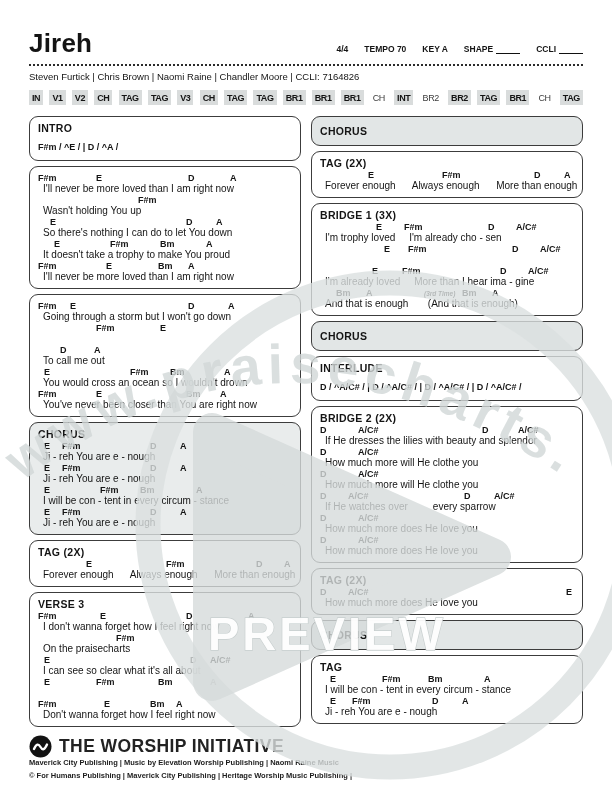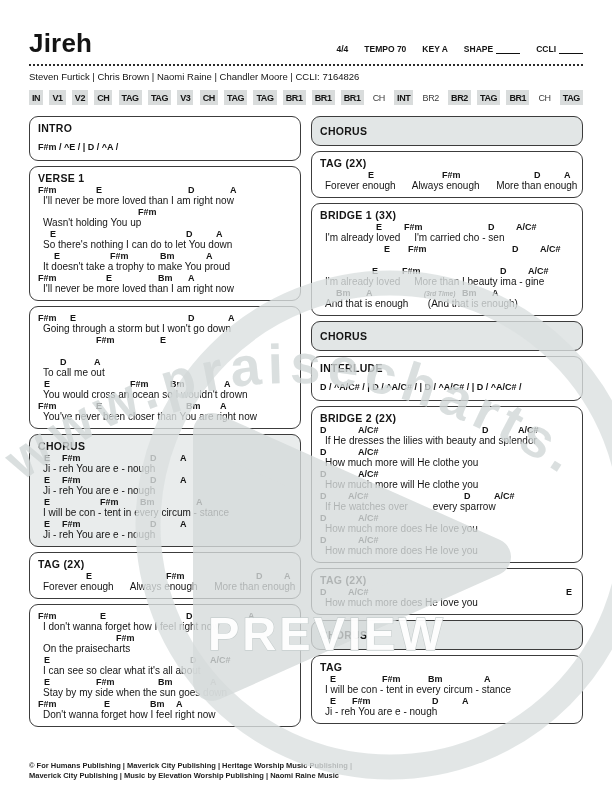--- a/index.html
+++ b/index.html
@@ -84,21 +84,20 @@
       <span class="seq">TAG</span>
     </div>
 
   <div class="cols">
     <div class="col">
         <section class="box">
           <div class="stitle">INTRO</div>
           <div class="line chordonly"><span class="chordtext">F#m / ^E / | D / ^A /</span></div>
         </section>
         <section class="box">
-          <div class="stitle">VERSE 1</div>
           <div class="line">
             <span class="chord" style="left: 0px;">F#m</span>
             <span class="chord" style="left: 58px;">E</span>
             <span class="chord" style="left: 150px;">D</span>
             <span class="chord" style="left: 192px;">A</span>
             <div class="lyric">I'll never be more loved than I am right now</div>
           </div>
           <div class="line">
             <span class="chord" style="left: 100px;">F#m</span>
             <div class="lyric">Wasn't holding You up</div>
@@ -191,20 +190,21 @@
           <div class="stitle">TAG (2X)</div>
           <div class="line">
             <span class="chord" style="left: 48px;">E</span>
             <span class="chord" style="left: 128px;">F#m</span>
             <span class="chord" style="left: 218px;">D</span>
             <span class="chord" style="left: 246px;">A</span>
             <div class="lyric">Forever enough      Always enough      More than enough</div>
           </div>
         </section>
         <section class="box">
+          <div class="stitle">VERSE 3</div>
           <div class="line">
             <span class="chord" style="left: 0px;">F#m</span>
             <span class="chord" style="left: 62px;">E</span>
             <span class="chord" style="left: 148px;">D</span>
             <span class="chord" style="left: 210px;">A</span>
             <div class="lyric">I don't wanna forget how I feel right now</div>
           </div>
           <div class="line">
             <span class="chord" style="left: 78px;">F#m</span>
             <div class="lyric">On the praisecharts</div>
@@ -213,21 +213,20 @@
             <span class="chord" style="left: 6px;">E</span>
             <span class="chord" style="left: 152px;">D</span>
             <span class="chord" style="left: 172px;">A/C#</span>
             <div class="lyric">I can see so clear what it's all about</div>
           </div>
           <div class="line">
             <span class="chord" style="left: 6px;">E</span>
             <span class="chord" style="left: 58px;">F#m</span>
             <span class="chord" style="left: 120px;">Bm</span>
             <span class="chord" style="left: 172px;">A</span>
-            <div class="lyric">Stay by my side when the sun goes down</div>
           </div>
           <div class="line">
             <span class="chord" style="left: 0px;">F#m</span>
             <span class="chord" style="left: 66px;">E</span>
             <span class="chord" style="left: 112px;">Bm</span>
             <span class="chord" style="left: 138px;">A</span>
             <div class="lyric">Don't wanna forget how I feel right now</div>
           </div>
         </section>
       </div>
@@ -245,34 +244,34 @@
             <div class="lyric">Forever enough      Always enough      More than enough</div>
           </div>
         </section>
         <section class="box">
           <div class="stitle">BRIDGE 1 (3X)</div>
           <div class="line">
             <span class="chord" style="left: 56px;">E</span>
             <span class="chord" style="left: 84px;">F#m</span>
             <span class="chord" style="left: 168px;">D</span>
             <span class="chord" style="left: 196px;">A/C#</span>
-            <div class="lyric">I'm already loved     I'm carried cho - sen</div>
+            <div class="lyric">I'm trophy loved     I'm already cho - sen</div>
           </div>
           <div class="line">
             <span class="chord" style="left: 64px;">E</span>
             <span class="chord" style="left: 88px;">F#m</span>
             <span class="chord" style="left: 192px;">D</span>
             <span class="chord" style="left: 220px;">A/C#</span>
           </div>
           <div class="line">
             <span class="chord" style="left: 52px;">E</span>
             <span class="chord" style="left: 82px;">F#m</span>
             <span class="chord" style="left: 180px;">D</span>
             <span class="chord" style="left: 208px;">A/C#</span>
-            <div class="lyric">I'm already loved     More than I beauty ima - gine</div>
+            <div class="lyric">I'm already loved     More than I hear ima - gine</div>
           </div>
           <div class="line">
             <span class="chord" style="left: 16px;">Bm</span>
             <span class="chord" style="left: 46px;">A</span>
             <span class="chord small" style="left: 104px;">(3rd Time)</span>
             <span class="chord" style="left: 142px;">Bm</span>
             <span class="chord" style="left: 172px;">A</span>
             <div class="lyric">And that is enough       (And that is enough)</div>
           </div>
         </section>
@@ -348,22 +347,29 @@
             <span class="chord" style="left: 142px;">A</span>
             <div class="lyric">Ji - reh You are e - nough</div>
           </div>
         </section>
       </div>
   </div>
 
 </div>
 
 <div class="footer">
+  <div class="brandrow">
+    <svg width="23" height="23" viewBox="0 0 23 23" aria-hidden="true">
+      <circle cx="11.5" cy="11.5" r="11" fill="#121212"></circle>
+      <path d="M5 14 C7.5 8.5 9.5 8.5 11.5 12 C13.5 15.5 15.5 15 18 9.5" stroke="#fff" stroke-width="2.4" fill="none" stroke-linecap="round"></path>
+    </svg>
+    <span class="brand">THE WORSHIP INITIATIVE</span>
+  </div>
+  <div class="copy" style="margin-top:0;">Maverick City Publishing | Music by Elevation Worship Publishing | Naomi Raine Music</div>
   <div class="copy">© For Humans Publishing | Maverick City Publishing | Heritage Worship Music Publishing |</div>
-  <div class="copy" style="margin-top:0;">Maverick City Publishing | Music by Elevation Worship Publishing | Naomi Raine Music</div>
 </div>
 
 <svg class="wm" width="612" height="792" viewBox="0 0 612 792" aria-hidden="true">
   <circle cx="390" cy="525" r="242" fill="none" stroke="#dbe0e0" stroke-width="25" opacity="0.8"></circle>
   <polygon points="212,432 212,682 492,557" fill="#d6dbdb" stroke="#d6dbdb" stroke-width="38" stroke-linejoin="round" opacity="0.8"></polygon>
   <path id="wmarc" d="M 22 482 Q 285 282 578 486" fill="none"></path>
   <text font-size="55" font-weight="bold" letter-spacing="6" fill="#d2d8d8" opacity="0.8">
     <textPath href="#wmarc">www.praisecharts.com</textPath>
   </text>
   <text x="208" y="650" font-size="47" font-weight="bold" letter-spacing="3" fill="#ffffff" stroke="#c6cdcd" stroke-width="1.3" paint-order="stroke" opacity="0.95">PREVIEW</text>

